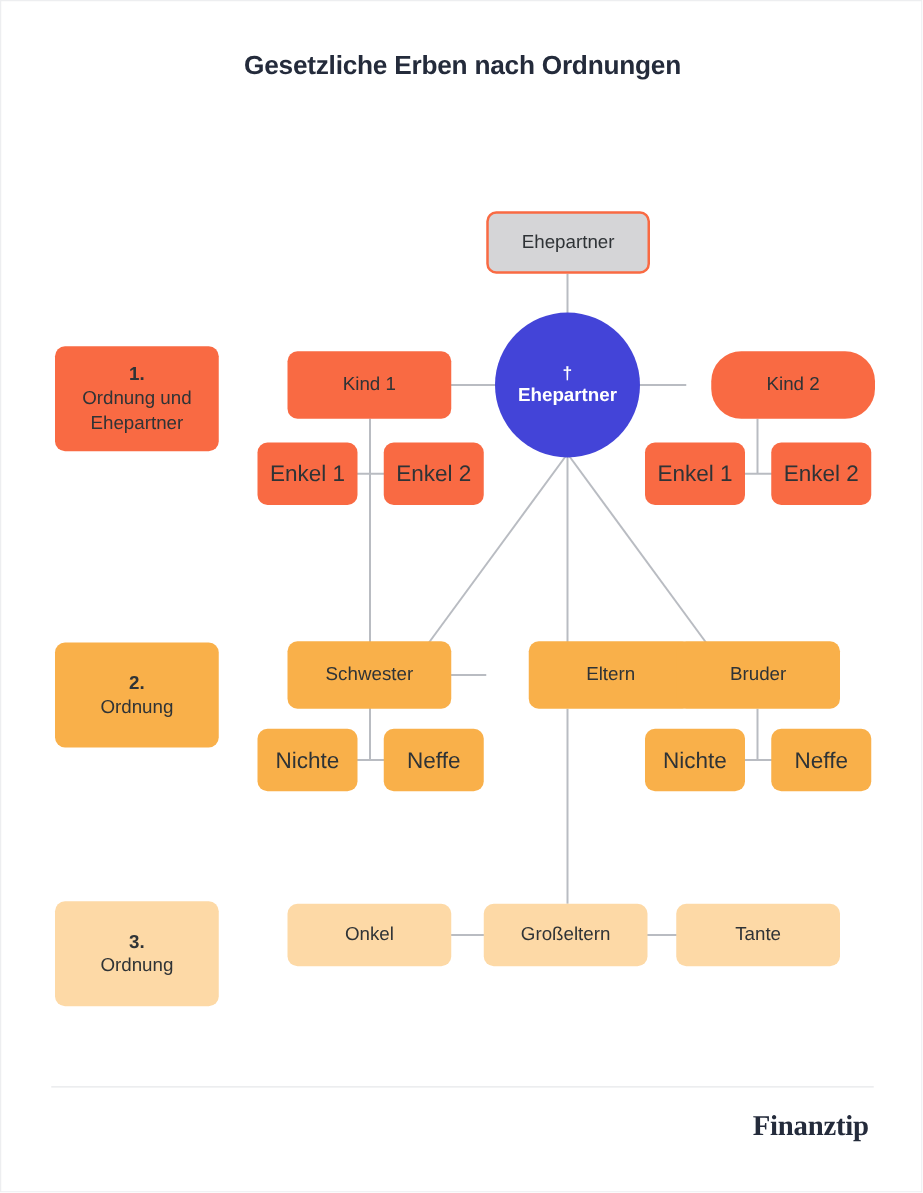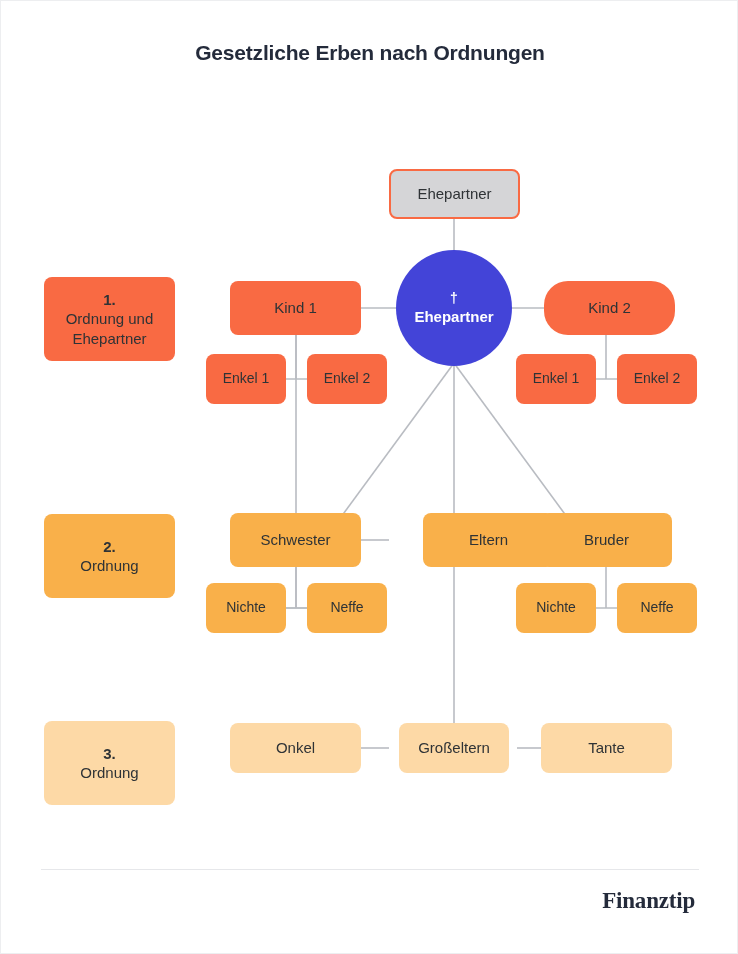--- a/index.html
+++ b/index.html
@@ -53,21 +53,21 @@
     display: flex;
     align-items: center;
     justify-content: center;
     text-align: center;
     border-radius: 8px;
     color: #2f3336;
     font-size: 15px;
     line-height: 1.25;
     z-index: 2;
   }
-  .node.sm { font-size: 14px; }
+  .node.sm { font-size: 18px; }
 
   .c-orange  { background: #f96a43; text-align: right; }
   .c-amber   { background: #f9b04a; }
   .c-peach   { background: #fdd9a6; }
   .c-grey    { background: #d5d5d7; border: 2px solid #f96a43; }
 
   .circle {
     position: absolute;
     border-radius: 50%;
     background: #4344d8;
@@ -186,21 +186,21 @@
   </div>
 
   <div class="circle" style="left:395px; top:249px; width:116px; height:116px;">
     <span class="dagger">†</span>
     <span>Ehepartner</span>
   </div>
 
   <div class="node c-orange" style="left:229px; top:280px; width:131px; height:54px;">
     <span>Kind 1</span>
   </div>
-  <div class="node c-orange" style="left:543px; top:280px; width:131px; height:54px;border-radius:24px;">
+  <div class="node c-orange" style="left:568px; top:280px; width:131px; height:54px;border-radius:24px;">
     <span>Kind 2</span>
   </div>
 
   <div class="node c-orange sm" style="left:205px; top:353px; width:80px; height:50px;">
     <span>Enkel 1</span>
   </div>
   <div class="node c-orange sm" style="left:306px; top:353px; width:80px; height:50px;">
     <span>Enkel 2</span>
   </div>
   <div class="node c-orange sm" style="left:515px; top:353px; width:80px; height:50px;">
@@ -229,21 +229,21 @@
   <div class="node c-amber sm" style="left:515px; top:582px; width:80px; height:50px;">
     <span>Nichte</span>
   </div>
   <div class="node c-amber sm" style="left:616px; top:582px; width:80px; height:50px;">
     <span>Neffe</span>
   </div>
 
   <div class="node c-peach" style="left:229px; top:722px; width:131px; height:50px;">
     <span>Onkel</span>
   </div>
-  <div class="node c-peach" style="left:398px; top:722px; width:110px; height:50px;">
+  <div class="node c-peach" style="left:386px; top:722px; width:131px; height:50px;">
     <span>Großeltern</span>
   </div>
   <div class="node c-peach" style="left:540px; top:722px; width:131px; height:50px;">
     <span>Tante</span>
   </div>
 
   <div class="divider"></div>
   <div class="brand">Finanztip</div>
 
 </div>

